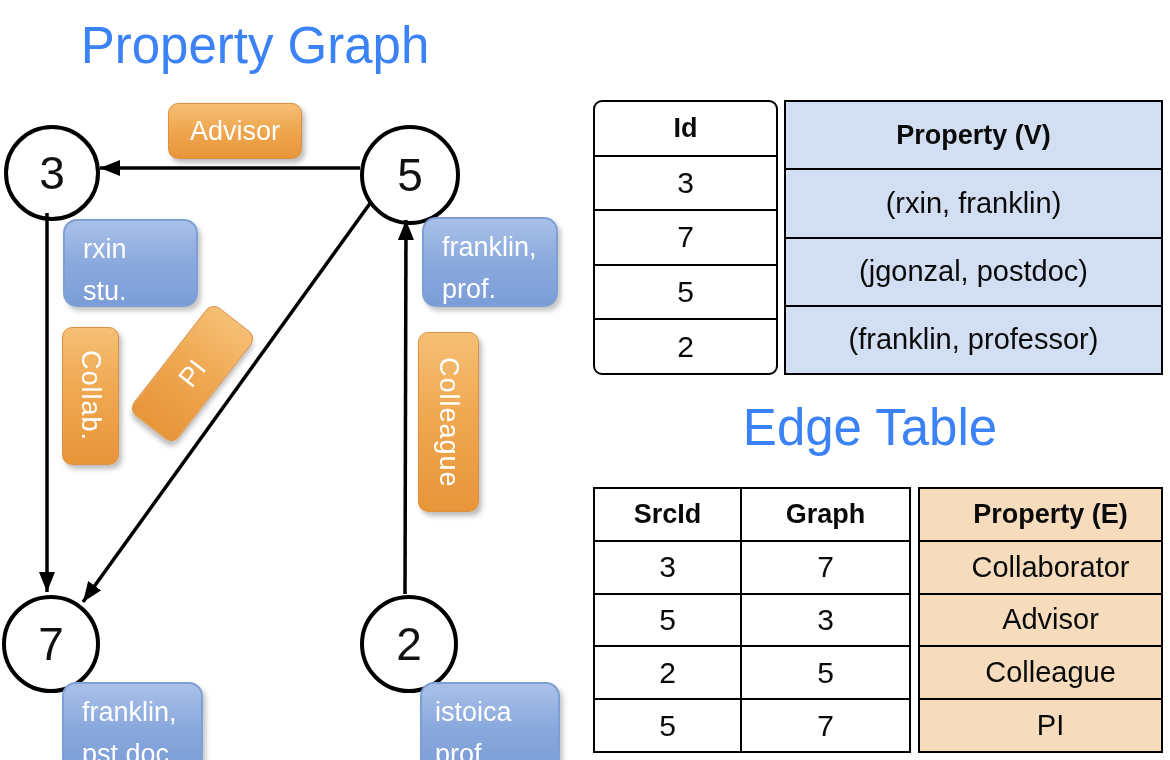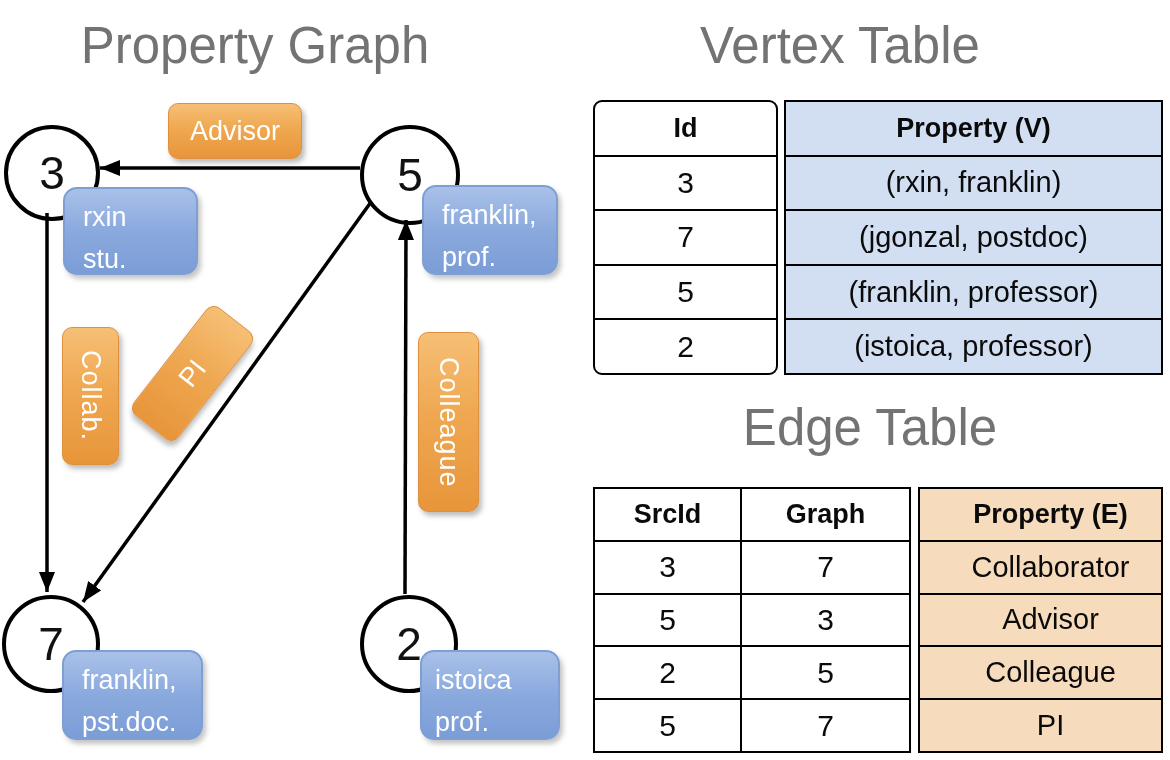--- a/index.html
+++ b/index.html
@@ -2,21 +2,21 @@
 <html><head>
 <meta charset="utf-8">
 <style>
   html,body{margin:0;padding:0;background:#fff;}
   #slide{
     position:relative;width:1170px;height:760px;background:#ffffff;
     font-family:"Liberation Sans", sans-serif;overflow:hidden;color:#000;
   }
   .title{
     position:absolute;text-align:center;font-size:51px;letter-spacing:0px;
-    color:#737373;white-space:nowrap;
+    color:#3b82f6;white-space:nowrap;
   }
   
   .node{
     position:absolute;border:4px solid #000;border-radius:50%;background:#fff;
     display:flex;align-items:center;justify-content:center;
     font-size:46px;color:#111;z-index:2;
   }
   
   #edges{position:absolute;left:0;top:0;z-index:3;pointer-events:none;}
   
@@ -29,21 +29,21 @@
     color:#fff;font-size:27px;
   }
   .vtext{writing-mode:vertical-rl;letter-spacing:1px;}
   
   .vprop{
     position:absolute;border-radius:14px;z-index:5;
     background:linear-gradient(180deg,#a9c1e9 0%,#8aa9dd 50%,#7b9dd7 100%);
     border:2px solid #7e9fd4;
     box-shadow:3px 4px 5px rgba(110,110,110,0.4);
     color:#fff;font-size:27px;line-height:1.55;
-    padding:8px 10px 6px 18px;box-sizing:border-box;
+    padding:8px 10px 6px 18px;box-sizing:border-box;margin-top:32px;
   }
   .vprop div{white-space:nowrap;}
   
   .tblock{
     position:absolute;display:flex;flex-direction:column;
     border:2px solid #000;box-sizing:border-box;background:#fff;
   }
   .trow{flex:1;display:flex;border-top:2px solid #000;}
   .trow:first-child{border-top:none;}
   .tcell{
@@ -111,21 +111,20 @@
   </div>
   <div class="vprop" style="left:62px;top:650px;width:141px;height:90px;">
     <div>franklin,</div>
     <div>pst.doc.</div>
   </div>
   <div class="vprop" style="left:420px;top:650px;width:140px;height:90px;padding-left:13px;">
     <div>istoica</div>
     <div>prof.</div>
   </div>
 
-  <div class="title" style="left:640px;top:16px;width:400px;">Vertex Table</div>
 
   <div class="tblock" style="left:593px;top:100px;width:185px;height:275px;border-radius:9px;">
     <div class="trow">
         <div class="tcell hdr">Id</div>
       </div>
     <div class="trow">
         <div class="tcell">3</div>
       </div>
     <div class="trow">
         <div class="tcell">7</div>
@@ -143,23 +142,20 @@
         <div class="tcell hdr bluebg">Property (V)</div>
       </div>
     <div class="trow">
         <div class="tcell bluebg prop-text">(rxin, franklin)</div>
       </div>
     <div class="trow">
         <div class="tcell bluebg prop-text">(jgonzal, postdoc)</div>
       </div>
     <div class="trow">
         <div class="tcell bluebg prop-text">(franklin, professor)</div>
-      </div>
-    <div class="trow">
-        <div class="tcell bluebg prop-text">(istoica, professor)</div>
       </div>
   </div>
 
   <div class="title" style="left:670px;top:398px;width:400px;">Edge Table</div>
 
   <div class="tblock" style="left:593px;top:487px;width:318px;height:266px;">
     <div class="trow">
       <div class="tcell hdr" style="flex:0 0 145px;">SrcId</div>
       <div class="tcell hdr left-border">Graph</div>
     </div>

